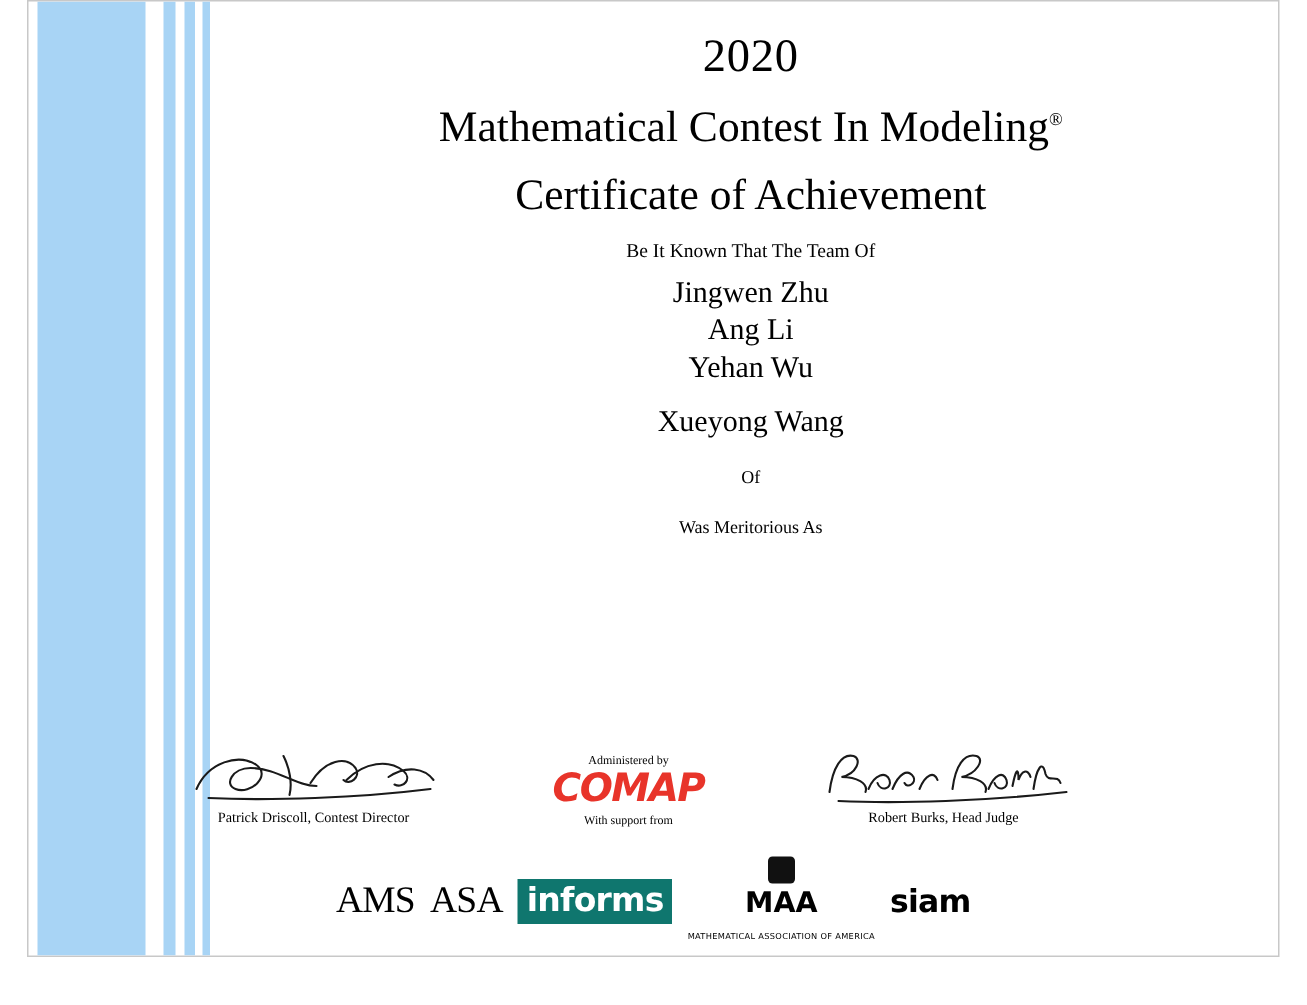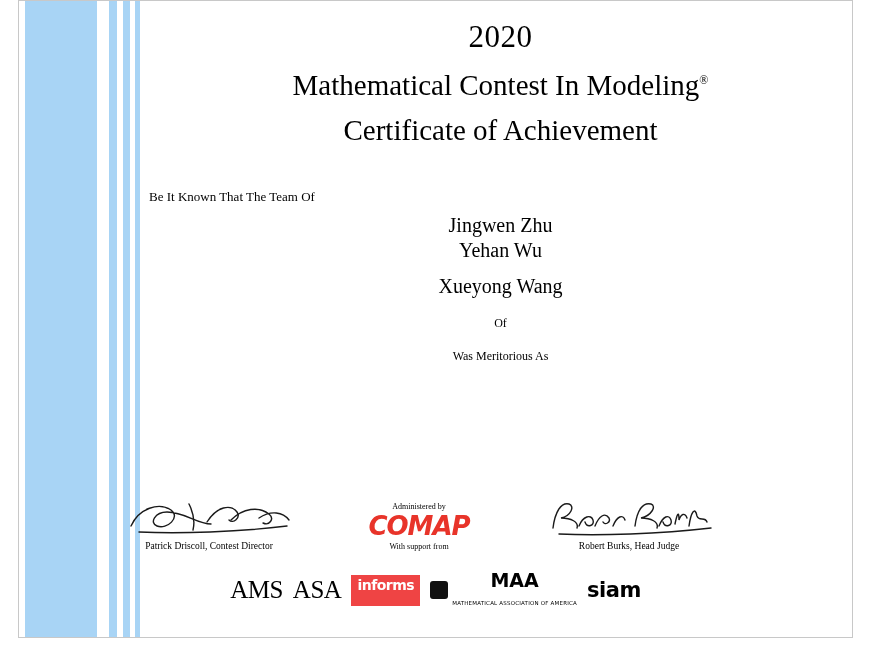--- a/index.html
+++ b/index.html
@@ -68,24 +68,24 @@
     vertical-align: super;
   }
   .title-sub {
     text-align: center;
     font-size: 29px;
     color: #000;
     margin-top: 12px;
   }
 
   .small-label {
-    text-align: left;
+    text-align: center;
     font-size: 13px;
     color: #000;
-    margin-top: 42px;
+    margin-top: 12px;
   }
   .tiny-label {
     text-align: center;
     font-size: 12px;
     color: #000;
     margin-top: 18px;
   }
   .name {
     text-align: center;
     font-size: 20px;
@@ -180,33 +180,34 @@
     letter-spacing: -0.5px;
   }
   .logo-asa {
     font-family: "Liberation Serif", serif;
     font-size: 25px;
     color: #000;
     letter-spacing: -0.5px;
     position: relative;
   }
   .logo-informs {
-    background: #ef4444;
+    background: #0f766e;
     color: #fff;
     font-family: "DejaVu Sans", sans-serif;
     font-weight: bold;
-    font-size: 14px;
-    padding: 2px 6px 13px 6px;
+    font-size: 22px;
+    padding: 2px 6px 3px 6px;
     letter-spacing: -0.5px;
   }
   .logo-maa-wrap {
     text-align: center;
     display: flex;
     align-items: center;
     gap: 4px;
+    flex-direction: column;
   }
   .maa-cube {
     width: 18px;
     height: 18px;
     background: #111;
     border-radius: 3px;
     display: inline-block;
   }
   .logo-maa {
     font-family: "DejaVu Sans", sans-serif;
@@ -247,20 +248,21 @@
       <div class="title-main">
         <span>Mathematical Contest In Modeling</span><span class="reg">®</span>
       </div>
 
       <div class="title-sub">Certificate of Achievement</div>
 
       <div class="small-label">Be It Known That The Team Of</div>
 
       <div class="names-block">
         <div class="name">Jingwen Zhu</div>
+        <div class="name">Ang Li</div>
         <div class="name">Yehan Wu</div>
       </div>
 
       <div class="advisor">Xueyong Wang</div>
 
       <div class="tiny-label">Of</div>
 
       <div class="tiny-label">Was Meritorious As</div>
 
     </div>

